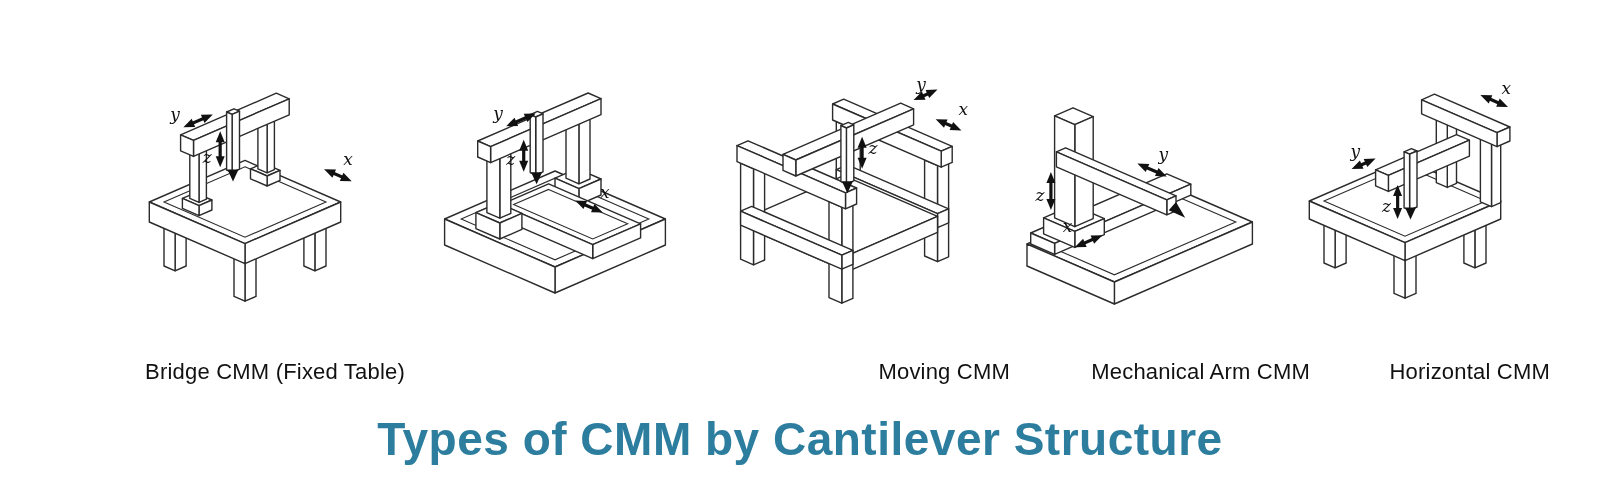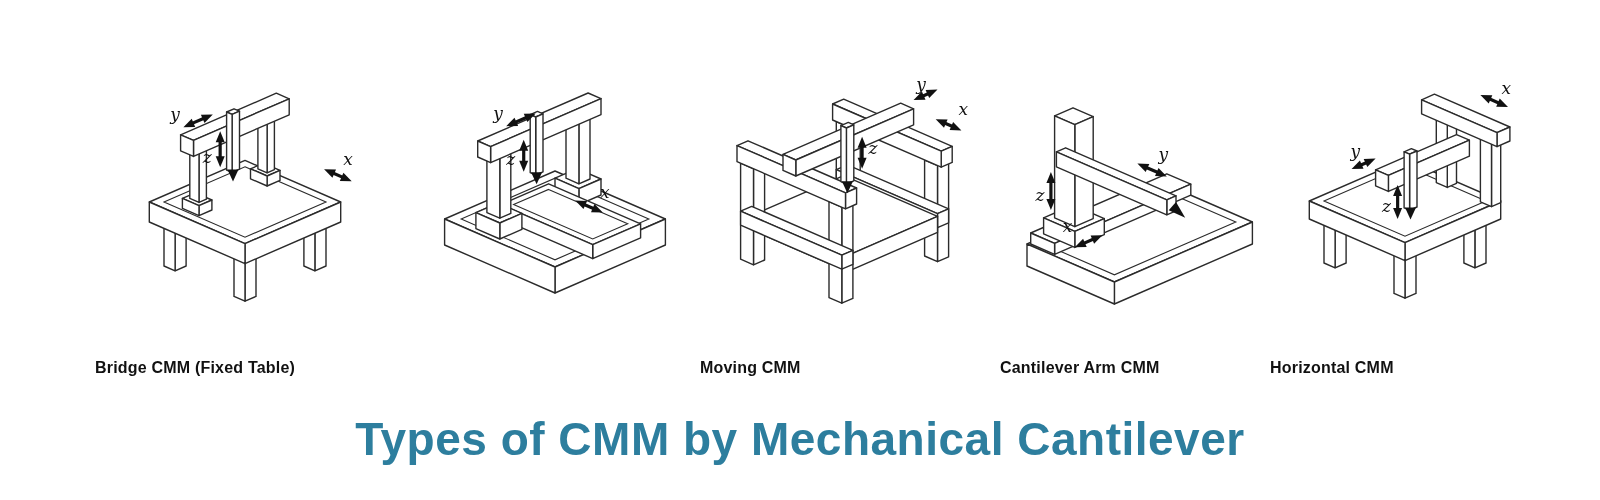--- a/index.html
+++ b/index.html
@@ -7,22 +7,22 @@
     width: 1600px; height: 500px; position: relative; overflow: hidden;
     font-family: "Liberation Sans", sans-serif;
   }
   .figure-col {
     position: absolute; top: 55px; height: 330px;
     display: flex; flex-direction: column; align-items: center;
   }
   .figure-col svg { display: block; }
   .caption {
     position: absolute; top: 288px; left: 0; right: 0;
-    text-align: left;
-    font-weight: bold; font-size: 16px; color: #111111;
+    text-align: right;
+    font-weight: normal; font-size: 22px; color: #111111;
     letter-spacing: 0.2px; white-space: nowrap;
   }
   .axis-label { font: italic 17px "DejaVu Serif", serif; fill: #111111; }
   #main-title {
     position: absolute; left: 0; right: 0; top: 412px;
     text-align: center;
     font-weight: bold; font-size: 46px; letter-spacing: 0.5px;
   }
 </style>
 </head>
@@ -220,21 +220,21 @@
           <line x1="76.9014394331499" y1="173.12980894210872" x2="90.37856056685008" y2="167.27019105789125" stroke="#111111" stroke-width="3.2"></line>
           <polygon points="97.4,164.2 89.1,172.7 85.6,164.5" fill="#111111" stroke="none"></polygon>
           <polygon points="69.8,176.2 81.7,175.9 78.1,167.7" fill="#111111" stroke="none"></polygon>
           <text x="62.5" y="155.4" class="axis-label" text-anchor="middle" dominant-baseline="central" style="fill: rgb(17, 17, 17);">x</text>
           <line x1="139.4614394331499" y1="95.67019105789127" x2="154.7785605668501" y2="102.32980894210874" stroke="#111111" stroke-width="3.2"></line>
           <polygon points="161.8,105.4 150.0,105.1 153.5,96.9" fill="#111111" stroke="none"></polygon>
           <polygon points="132.4,92.6 140.7,101.1 144.3,92.9" fill="#111111" stroke="none"></polygon>
           <text x="158.2" y="83.4" class="axis-label" text-anchor="middle" dominant-baseline="central" style="fill: rgb(17, 17, 17);">y</text>
         </g>
       </svg>
-    <figcaption class="caption">Cantilever Arm CMM</figcaption>
+    <figcaption class="caption">Mechanical Arm CMM</figcaption>
   </figure>
 
   <figure class="figure-col" style="left:1230px; width:280px;">
     <svg viewBox="0 0 290 250" width="290" height="250">
         <g>
           <polygon points="140.0,112.8 151.0,117.6 140.0,122.4 129.0,117.6" fill="#ffffff" stroke="#2b2b2b" stroke-width="1.4" stroke-linejoin="round"></polygon>
           <polygon points="151.0,117.6 151.0,161.6 140.0,166.4 140.0,122.4" fill="#ffffff" stroke="#2b2b2b" stroke-width="1.4" stroke-linejoin="round"></polygon>
           <polygon points="129.0,117.6 129.0,161.6 140.0,166.4 140.0,122.4" fill="#ffffff" stroke="#2b2b2b" stroke-width="1.4" stroke-linejoin="round"></polygon>
           <polygon points="209.9,143.2 221.0,148.0 209.9,152.8 198.9,148.0" fill="#ffffff" stroke="#2b2b2b" stroke-width="1.4" stroke-linejoin="round"></polygon>
           <polygon points="221.0,148.0 221.0,192.0 209.9,196.8 209.9,152.8" fill="#ffffff" stroke="#2b2b2b" stroke-width="1.4" stroke-linejoin="round"></polygon>
@@ -277,14 +277,14 @@
           <text x="90.3" y="79.6" class="axis-label" text-anchor="middle" dominant-baseline="central" style="fill: rgb(17, 17, 17);">y</text>
           <line x1="222.5014394331499" y1="27.07019105789126" x2="235.97856056685012" y2="32.929808942108735" stroke="#111111" stroke-width="3.2"></line>
           <polygon points="243.0,36.0 231.2,35.7 234.7,27.5" fill="#111111" stroke="none"></polygon>
           <polygon points="215.4,24.0 223.7,32.5 227.3,24.3" fill="#111111" stroke="none"></polygon>
           <text x="241.2" y="16.8" class="axis-label" text-anchor="middle" dominant-baseline="central" style="fill: rgb(17, 17, 17);">x</text>
         </g>
       </svg>
     <figcaption class="caption">Horizontal CMM</figcaption>
   </figure>
 
-  <div id="main-title" style="color: rgb(45, 126, 158);">Types of CMM by Mechanical Cantilever</div>
+  <div id="main-title" style="color: rgb(45, 126, 158);">Types of CMM by Cantilever Structure</div>
 </div>
 
 </body></html>

